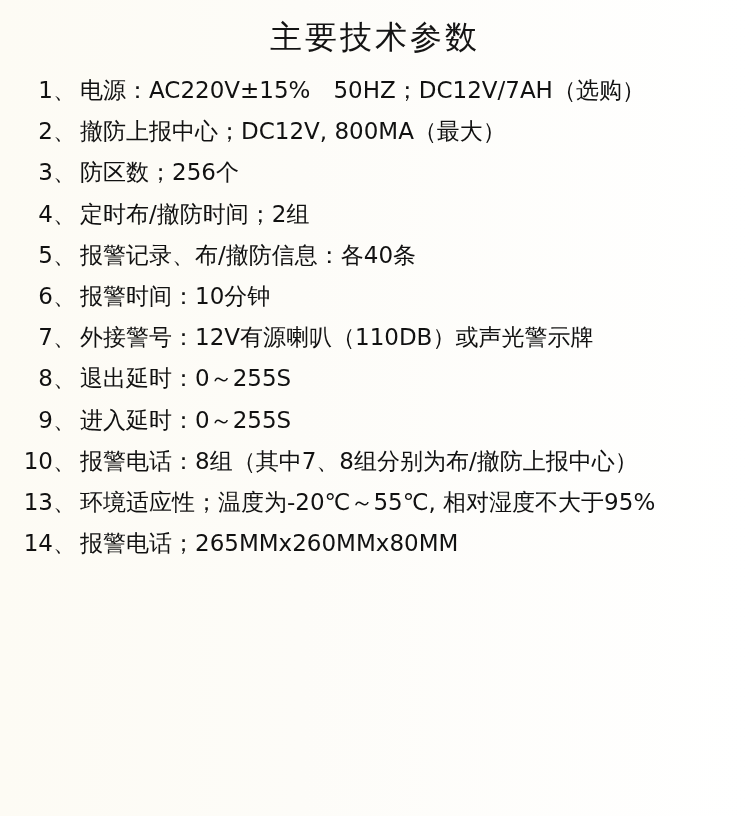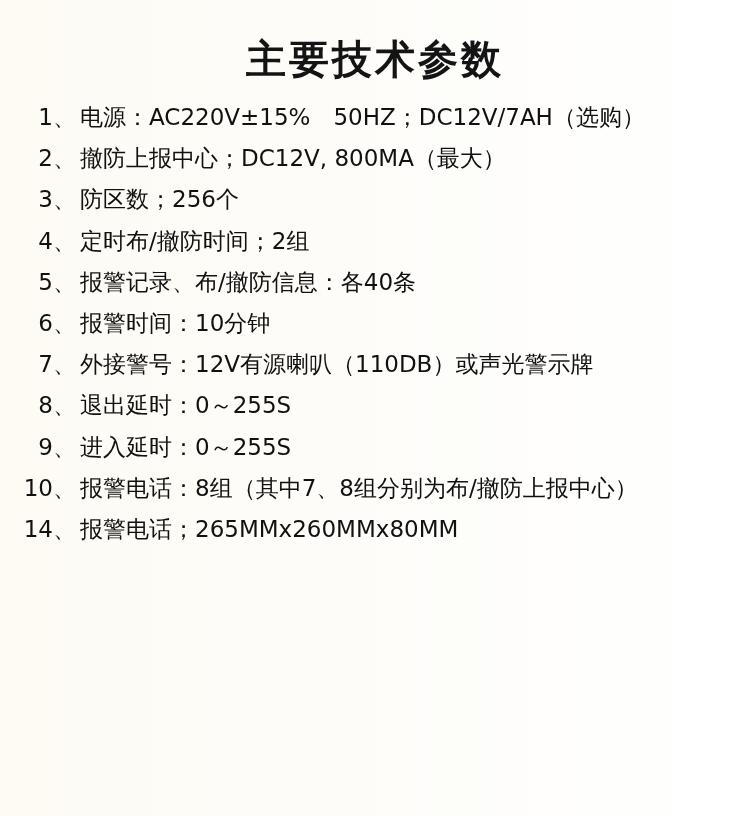--- a/index.html
+++ b/index.html
@@ -17,25 +17,25 @@
   .page {
     position: relative;
     width: 750px;
     height: 816px;
     box-sizing: border-box;
     padding: 16px 8px 8px 8px;
     background: linear-gradient(90deg, #fdfbf4 0%, #fdfcf8 40%, #ffffff 100%);
   }
   .title {
     text-align: center;
-    font-size: 40px;
-    font-weight: 700;
+    font-size: 32px;
+    font-weight: 400;
     letter-spacing: 3px;
     color: #141414;
-    margin: 16px 0 14px 0;
+    margin: 0 0 14px 0;
     font-family: "DejaVu Sans", "Liberation Sans", sans-serif;
   }
   .spec-list {
     list-style: none;
     margin: 0;
     padding: 0 6px 0 10px;
   }
   .spec-item {
     display: flex;
     align-items: flex-start;
@@ -102,18 +102,22 @@
     </li>
     <li class="spec-item">
       <span class="spec-num">9、</span>
       <span class="spec-text">进入延时：0～255S</span>
     </li>
     <li class="spec-item">
       <span class="spec-num">10、</span>
       <span class="spec-text">报警电话：8组（其中7、8组分别为布/撤防上报中心）</span>
     </li>
     <li class="spec-item">
+      <span class="spec-num">13、</span>
+      <span class="spec-text">环境适应性；温度为-20℃～55℃, 相对湿度不大于95%</span>
+    </li>
+    <li class="spec-item">
       <span class="spec-num">14、</span>
       <span class="spec-text">报警电话；265MMx260MMx80MM</span>
     </li>
   </ul>
 
 </div>
 
 </body></html>

